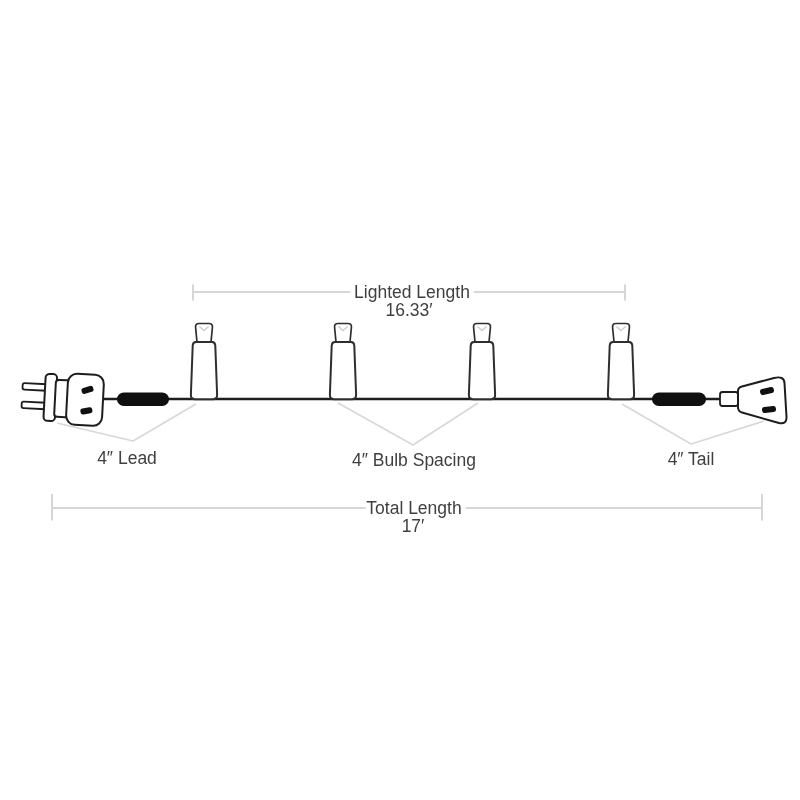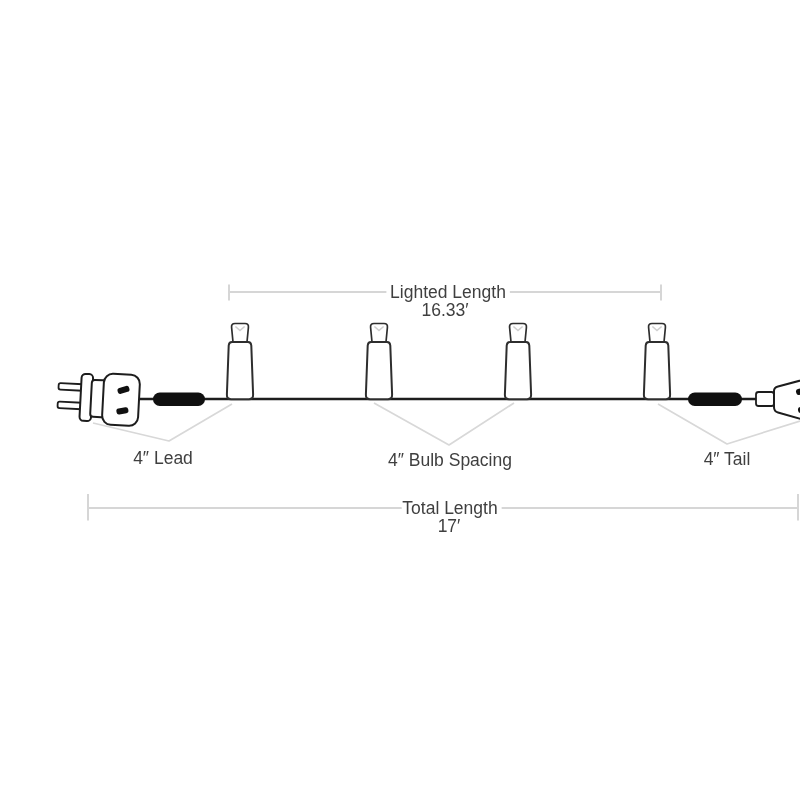--- a/index.html
+++ b/index.html
@@ -8,21 +8,20 @@
     width: 800px;
     height: 800px;
     background: var(--background, #ffffff);
     font-family: "Liberation Sans", sans-serif;
     overflow: hidden;
   }
   .stage {
     position: relative;
     width: 684px;
     height: 800px;
-    margin-left: 36px;
   }
   svg { display: block; }
 
   .measure-line {
     stroke: var(--measure-line, #d6d6d6);
     stroke-width: 2;
     fill: none;
   }
   .leader {
     stroke: var(--leader-line, #d8d8d8);

